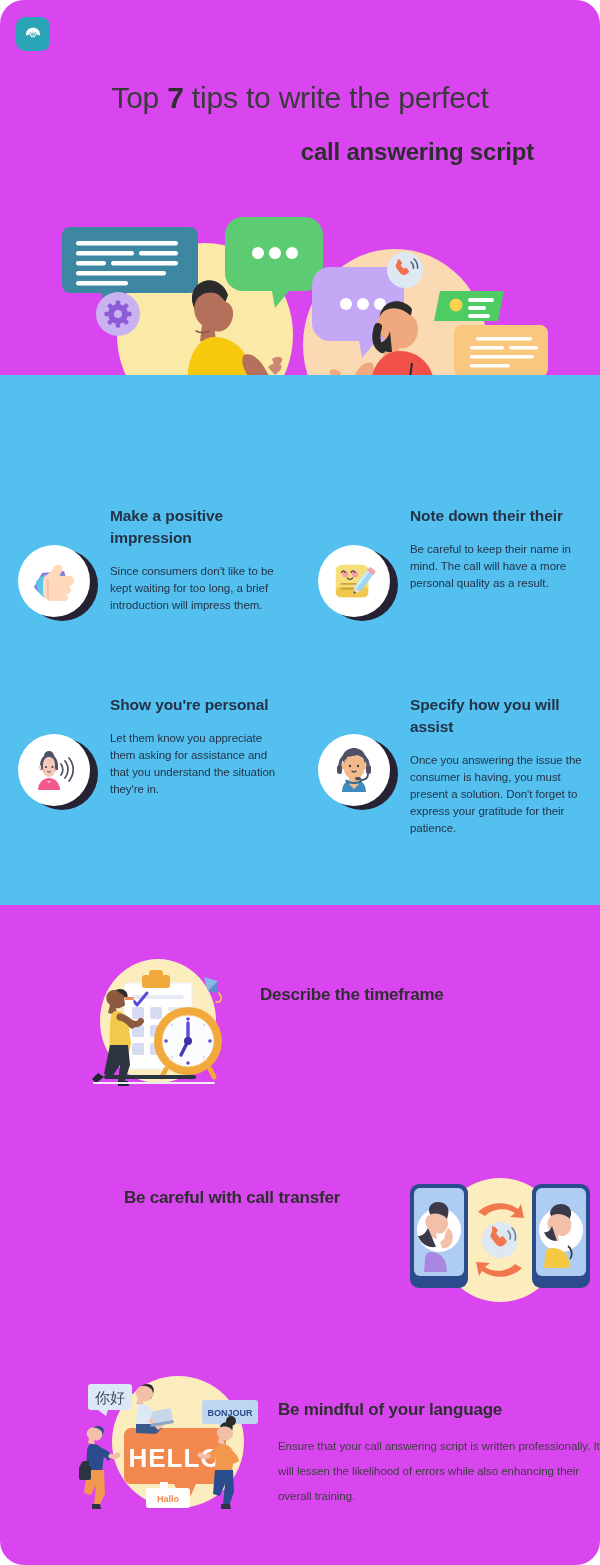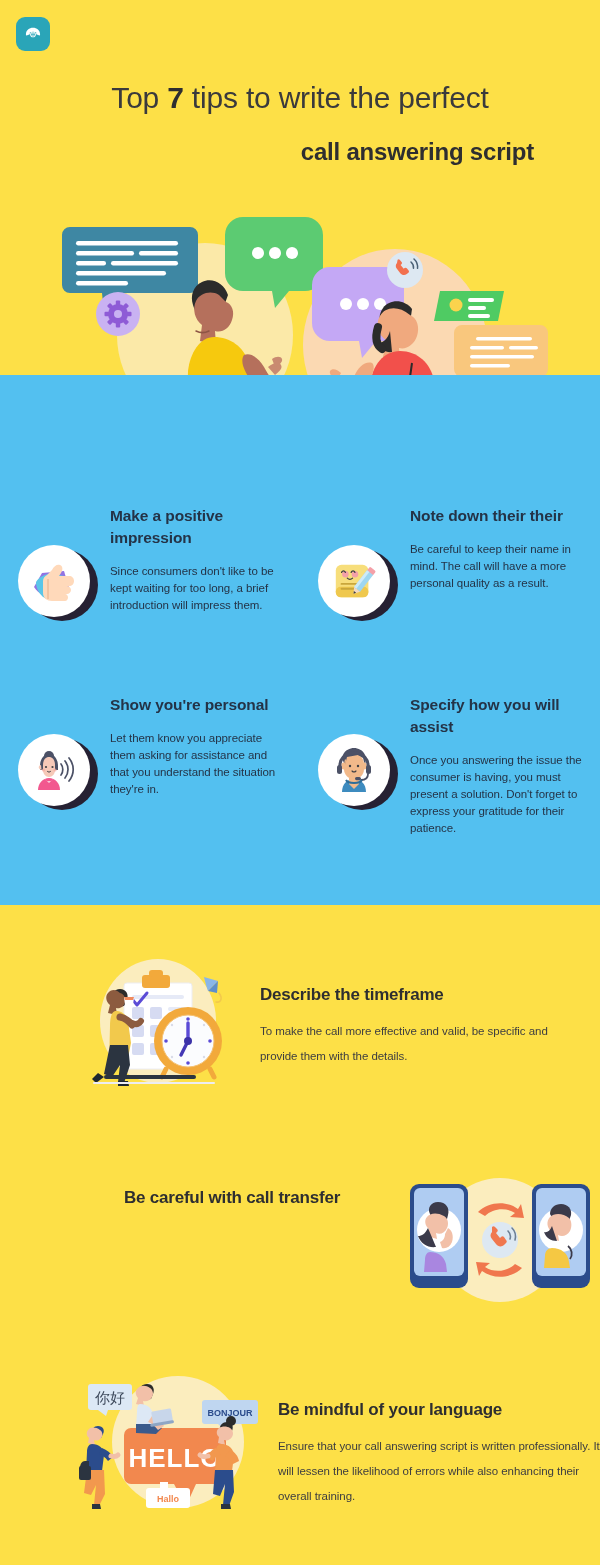--- a/index.html
+++ b/index.html
@@ -8,21 +8,22 @@
     width: 600px;
     height: 1565px;
     background: #ffffff;
     font-family: "Liberation Sans", sans-serif;
     overflow: hidden;
   }
   .page {
     position: relative;
     width: 600px;
     height: 1565px;
-    background: #fde047;
+    background: #d946ef;
+    border-radius: 24px;
   }
 
   
   .logo {
     position: absolute;
     left: 16px; top: 17px;
     width: 34px; height: 34px;
     background: #2AA5B8;
     border-radius: 9px;
     display: flex; align-items: center; justify-content: center;
@@ -464,21 +465,20 @@
 
         <path d="M48 42h10l-1 8h-8z" fill="#ffffff"></path>
         <path d="M48 42h10l-1 3h-8z" fill="#F08A5D"></path>
 
         <path d="M30 122h88" stroke="#2B3440" stroke-width="4" stroke-linecap="round"></path>
         <path d="M18 128h120" stroke="#EDEDF2" stroke-width="2" stroke-linecap="round"></path>
       </svg>
     </div>
     <div class="copy">
       <div class="feat-title">Describe the timeframe</div>
-      <div class="feat-body">To make the call more effective and valid, be specific and provide them with the details.</div>
     </div>
   </div>
 
   <div class="feature" id="feature-transfer">
     <div class="copy">
       <div class="feat-title">Be careful with call transfer</div>
     </div>
     <div class="art">
       <svg width="200" height="140" viewBox="0 0 200 140">
         <circle cx="100" cy="72" rx="62" ry="62" r="62" fill="#FBEDBE"></circle>

